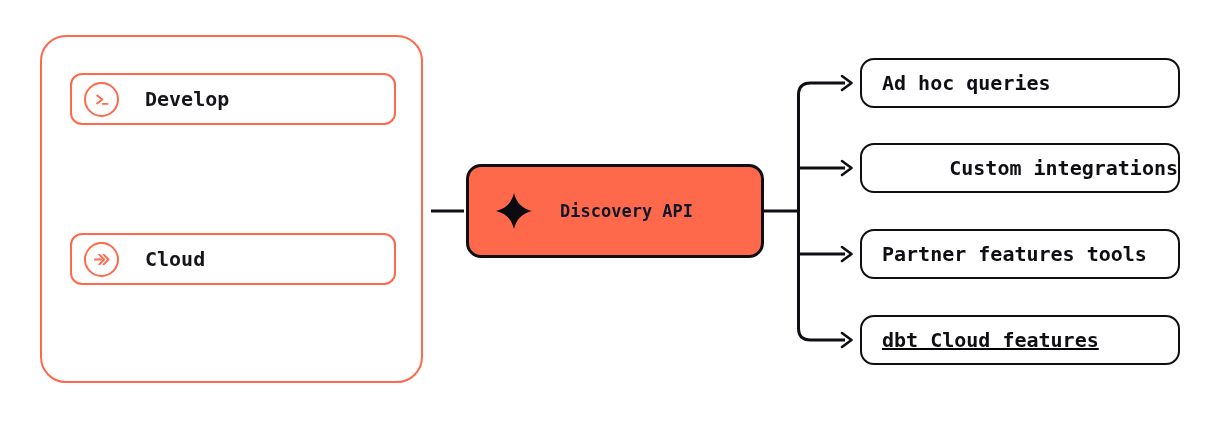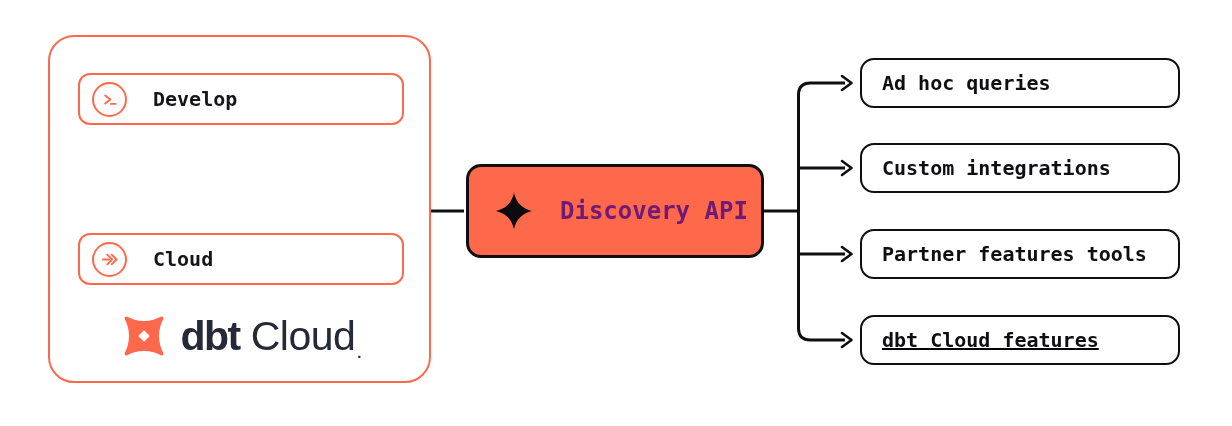--- a/index.html
+++ b/index.html
@@ -9,21 +9,21 @@
     width:1232px; height:426px;
     background:#ffffff;
     font-family:"DejaVu Sans Mono","Liberation Mono",monospace;
     overflow:hidden;
   }
   
   .connectors { position:absolute; inset:0; z-index:0; pointer-events:none; }
 
   
   .panel {
-    position:absolute; left:48px; top:35px; width:383px; height:348px;
+    position:absolute; left:40px; top:35px; width:383px; height:348px;
     border:2px solid #FF694B; border-radius:26px; background:#ffffff; z-index:1;
   }
   .step {
     position:absolute; left:28px; width:326px; height:52px;
     border:2px solid #FF694B; border-radius:12px; background:#ffffff;
     display:flex; align-items:center; gap:26px; padding-left:12px;
   }
   .step-1 { top:36px; } .step-2 { top:116px; } .step-3 { top:196px; }
   .icon-circle {
     width:35px; height:35px; border:2px solid #FF694B; border-radius:50%;
@@ -42,29 +42,29 @@
   .logo-reg  { font-weight:400; letter-spacing:-0.5px; margin-left:2px; }
   .tm-dot { align-self:flex-end; font-family:"Liberation Sans",sans-serif;
             font-size:15px; font-weight:700; color:#262A38; margin:0 0 4px -7px; }
 
   
   .api-box {
     position:absolute; left:466px; top:164px; width:298px; height:94px;
     background:#FF694B; border:3px solid #0E0E13; border-radius:15px; z-index:1;
     display:flex; align-items:center; gap:26px; padding-left:25px;
   }
-  .api-label { font-size:24px; font-weight:700; color:#701a75; white-space:pre; }
+  .api-label { font-size:17px; font-weight:700; color:#0f172a; white-space:pre; }
 
   
   .out-box {
     position:absolute; left:860px; width:320px; height:50px;
     background:#ffffff; border:2.5px solid #0E0E13; border-radius:14px; z-index:1;
     display:flex; align-items:center; padding-left:20px;
   }
-  .out-1 { top:58px; } .out-2 { top:143px; } .out-3 { top:229px; } .out-4 { top:315px;text-decoration:underline; }
+  .out-1 { top:58px; } .out-2 { top:143px;justify-content:flex-end; } .out-3 { top:229px; } .out-4 { top:315px;text-decoration:underline; }
   .out-label { font-size:20px; font-weight:700; color:#0E0E13; white-space:pre; }
 </style>
 </head>
 <body>
 
 <div class="canvas">
 
   <svg class="connectors" width="1232" height="426" viewBox="0 0 1232 426" fill="none">
     <g stroke="#0E0E13" stroke-width="3" fill="none">
       <path d="M431 211 H464"></path>
@@ -99,31 +99,20 @@
       <span class="icon-circle">
         <svg width="21" height="21" viewBox="0 0 24 24" fill="none" stroke="#FF694B" stroke-width="2.2" stroke-linecap="round" stroke-linejoin="round">
           <line x1="4.5" y1="12" x2="11.5" y2="12"></line>
           <polyline points="9.5,6.5 15,12 9.5,17.5"></polyline>
           <polyline points="14.5,6.5 20,12 14.5,17.5"></polyline>
         </svg>
       </span>
       <span class="step-label">Cloud</span>
     </div>
 
-    <div class="logo-row">
-      <svg class="logo-mark" width="54" height="54" viewBox="0 0 100 100">
-        <g transform="rotate(45 50 50)">
-          <path d="M50 4 C56.5 26 74 43.5 96 50 C74 56.5 56.5 74 50 96 C43.5 74 26 56.5 4 50 C26 43.5 43.5 26 50 4 Z" fill="#FF694B" stroke="#FF694B" stroke-width="7" stroke-linejoin="round"></path>
-          <rect x="42.5" y="42.5" width="15" height="15" fill="#ffffff"></rect>
-        </g>
-      </svg>
-      <span class="logo-word logo-bold">dbt</span>
-      <span class="logo-word logo-reg">Cloud</span>
-      <span class="tm-dot">.</span>
-    </div>
   </div>
 
   <div class="api-box">
     <svg width="40" height="40" viewBox="0 0 40 40">
       <path d="M20 2 C22.5 12 28 17.5 38 20 C28 22.5 22.5 28 20 38 C17.5 28 12 22.5 2 20 C12 17.5 17.5 12 20 2 Z" fill="#0B0B10"></path>
     </svg>
     <span class="api-label">Discovery API</span>
   </div>
 
   <div class="out-box out-1">

